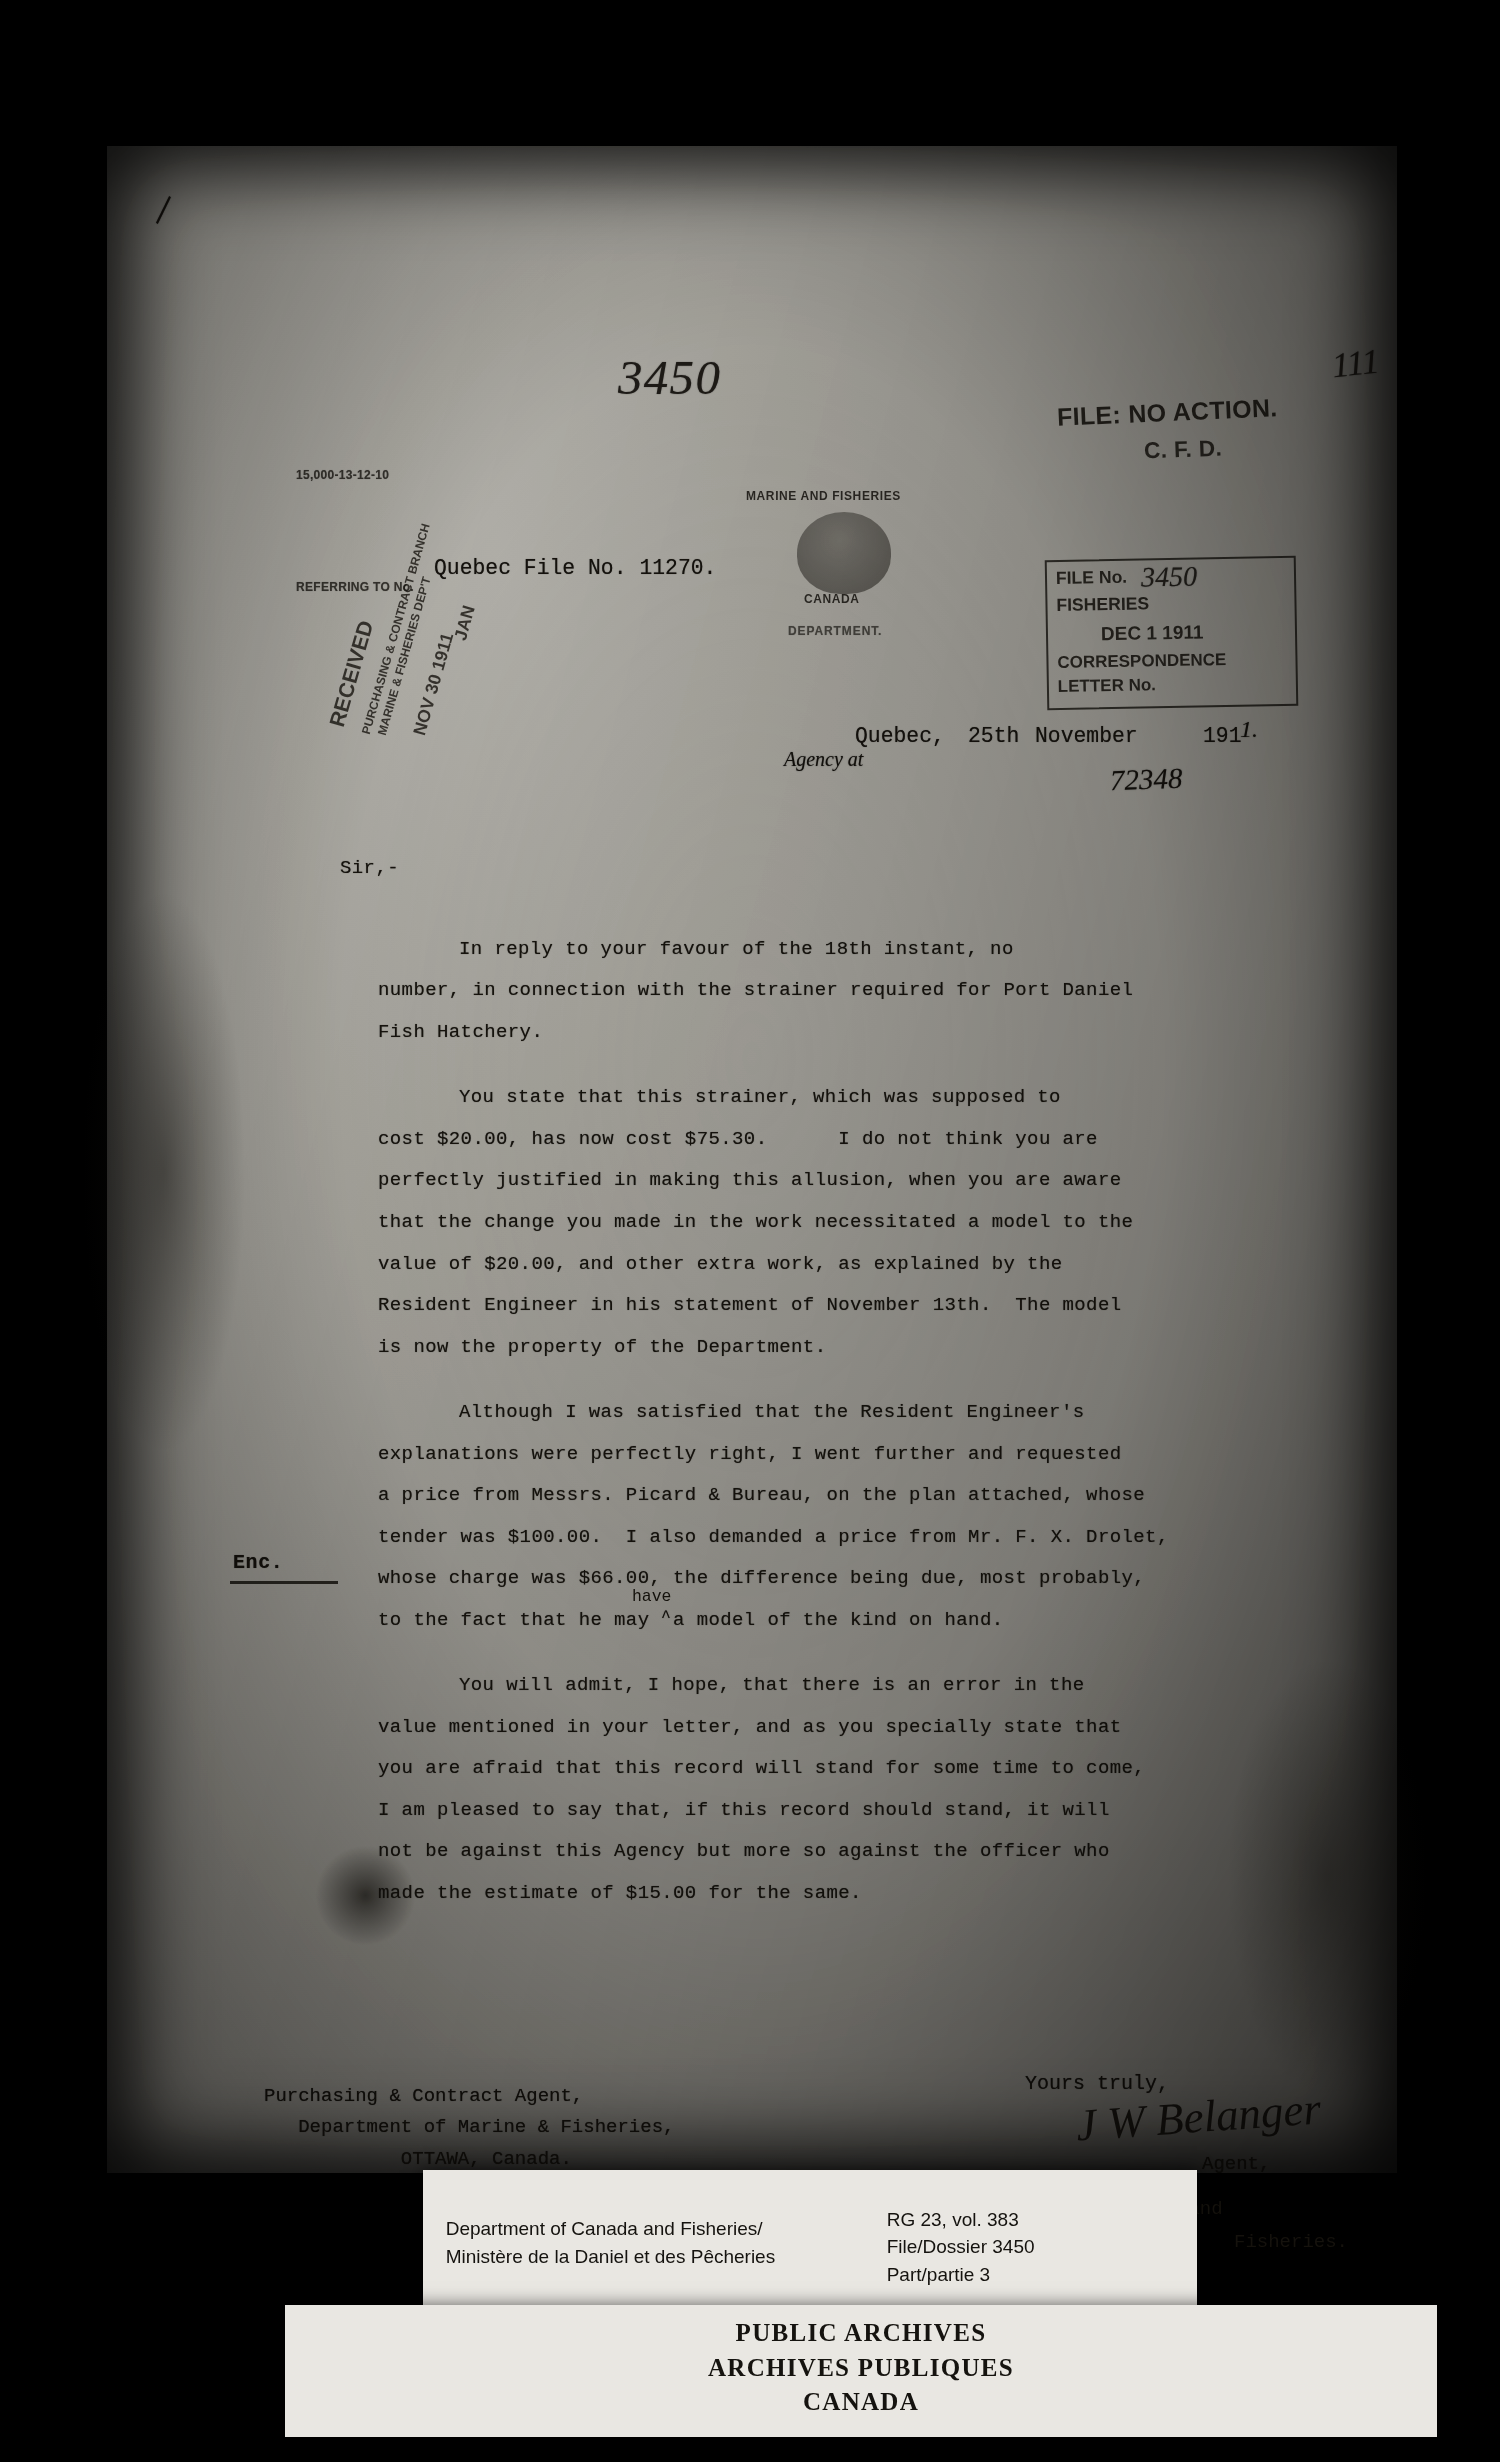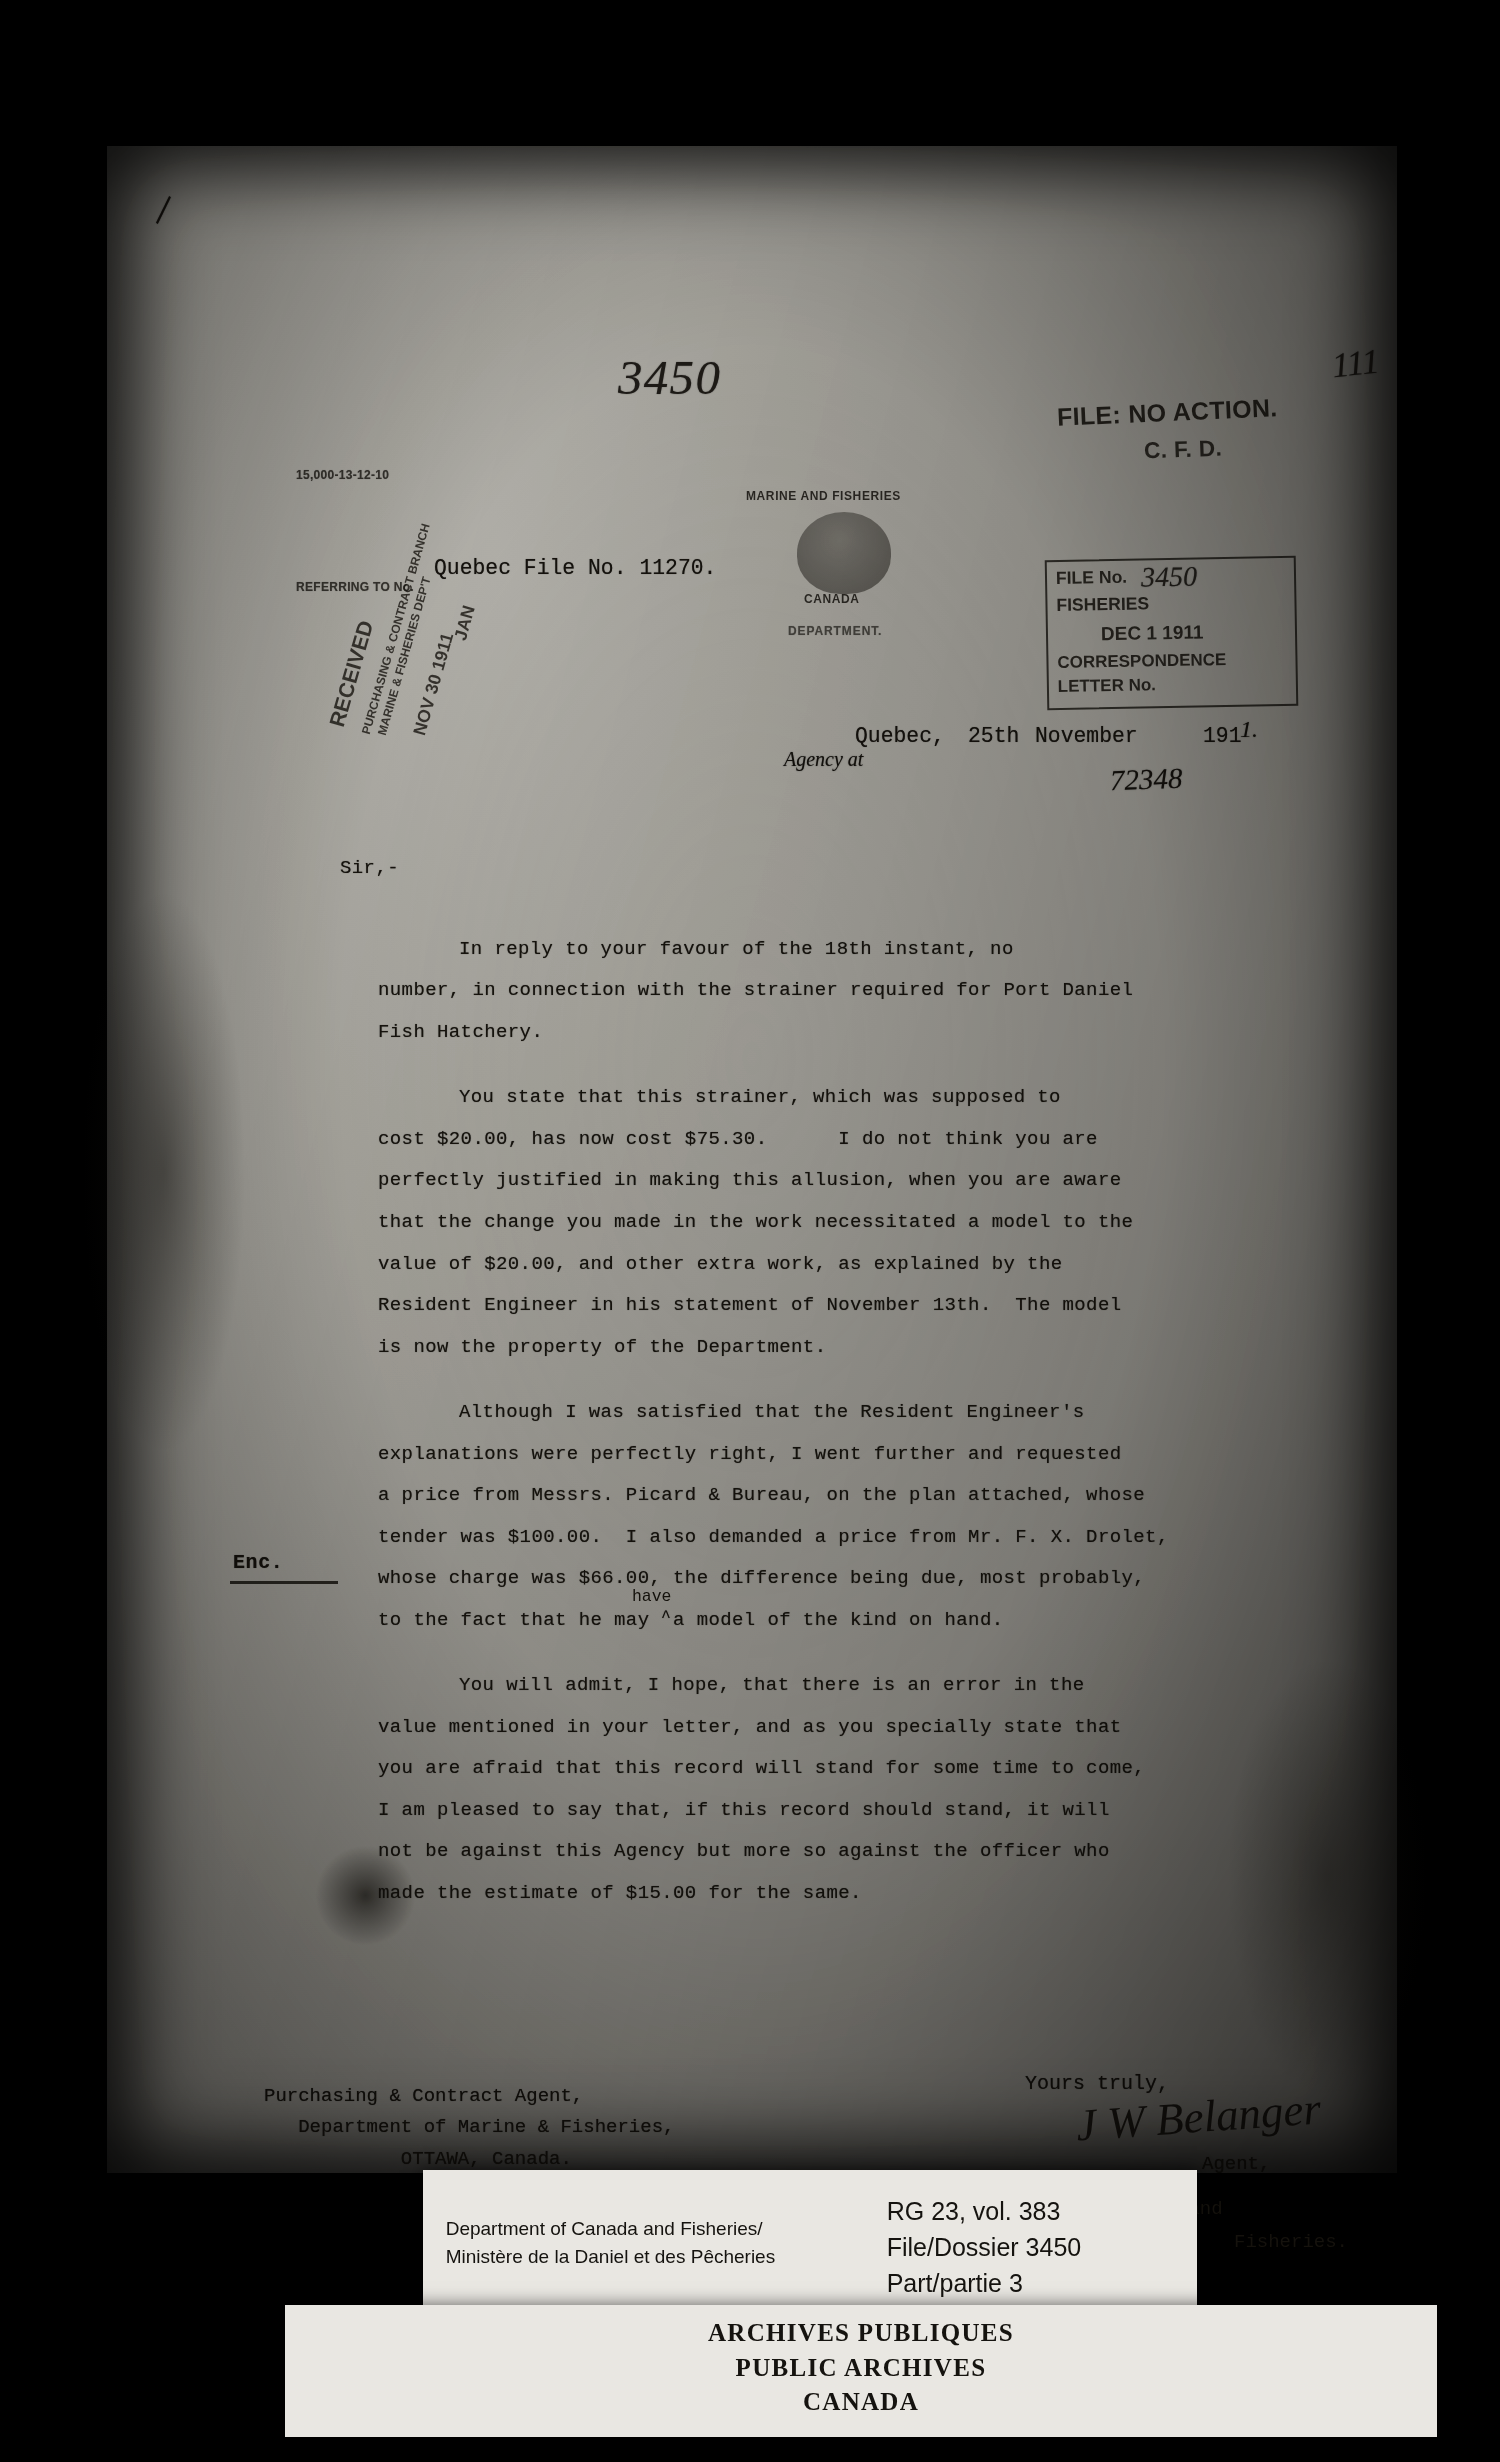--- a/index.html
+++ b/index.html
@@ -173,21 +173,21 @@
     align-items: center;
     padding: 0 22.7px;
     box-sizing: border-box;
   }
   #archival-label .col-left {
     font-size: 19px;
     line-height: 1.45;
     flex: 0 0 441px;
   }
   #archival-label .col-right {
-    font-size: 25px;
+    font-size: 19px;
     line-height: 1.45;
     margin-top: 8px;
   }
   #public-archives {
     left: 285px; top: 2305px;
     width: 1152px; height: 132px;
     text-align: center;
     padding-top: 11.3px;
     box-sizing: border-box;
     font-family: "Liberation Serif", serif;
@@ -406,17 +406,17 @@
     <div>Ministère de la Daniel et des Pêcheries</div>
   </div>
   <div class="col-right">
     <div>RG 23, vol. 383</div>
     <div>File/Dossier 3450</div>
     <div>Part/partie 3</div>
   </div>
 </div>
 
 <div class="label-card" id="public-archives">
+  <div>PUBLIC ARCHIVES</div>
   <div>ARCHIVES PUBLIQUES</div>
-  <div>PUBLIC ARCHIVES</div>
   <div>CANADA</div>
 </div>
 
 
 </body></html>

